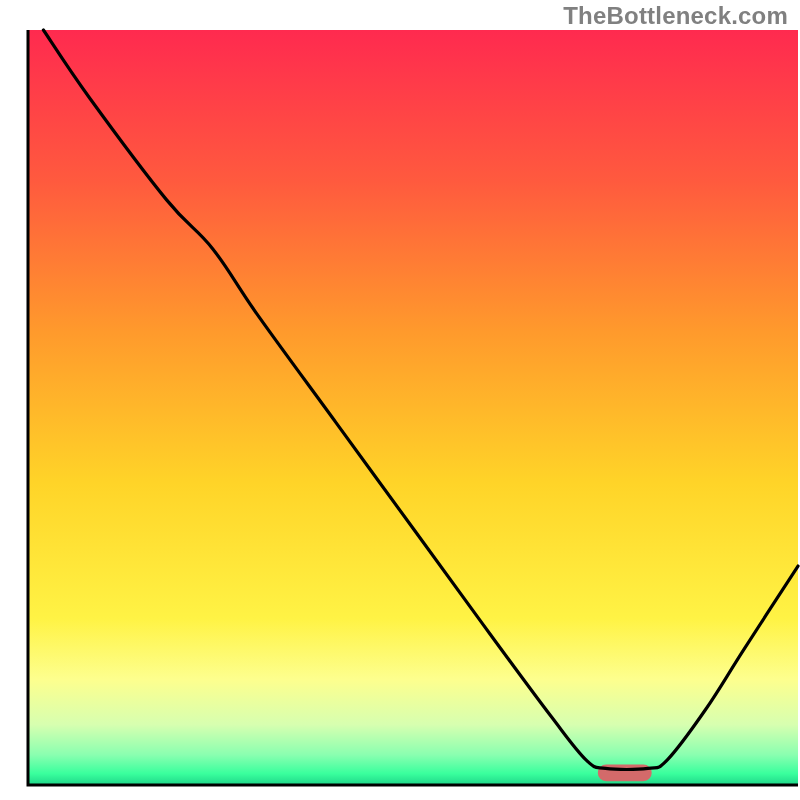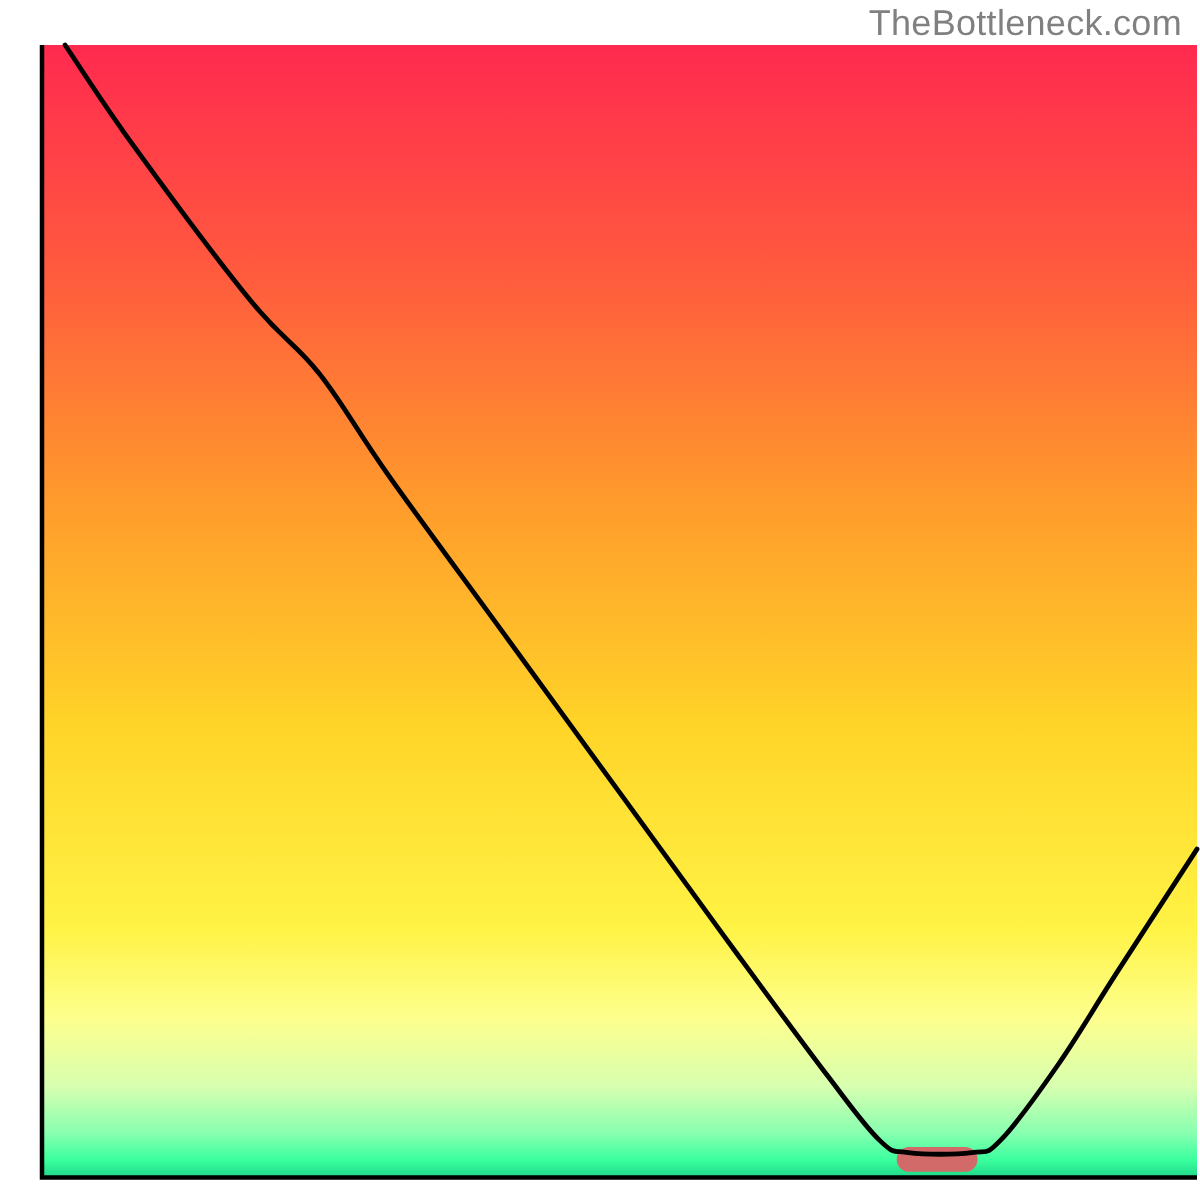--- a/index.html
+++ b/index.html
@@ -15,21 +15,21 @@
     position: relative;
     width: 800px;
     height: 800px;
   }
   .watermark {
     position: absolute;
     top: 2px;
     right: 12px;
     color: #808080;
     font-size: 24px;
-    font-weight: 400;
+    font-weight: 700;
     letter-spacing: 0.2px;
   }
   svg {
     position: absolute;
     top: 0;
     left: 0;
   }
 </style>
 </head>
 <body>

